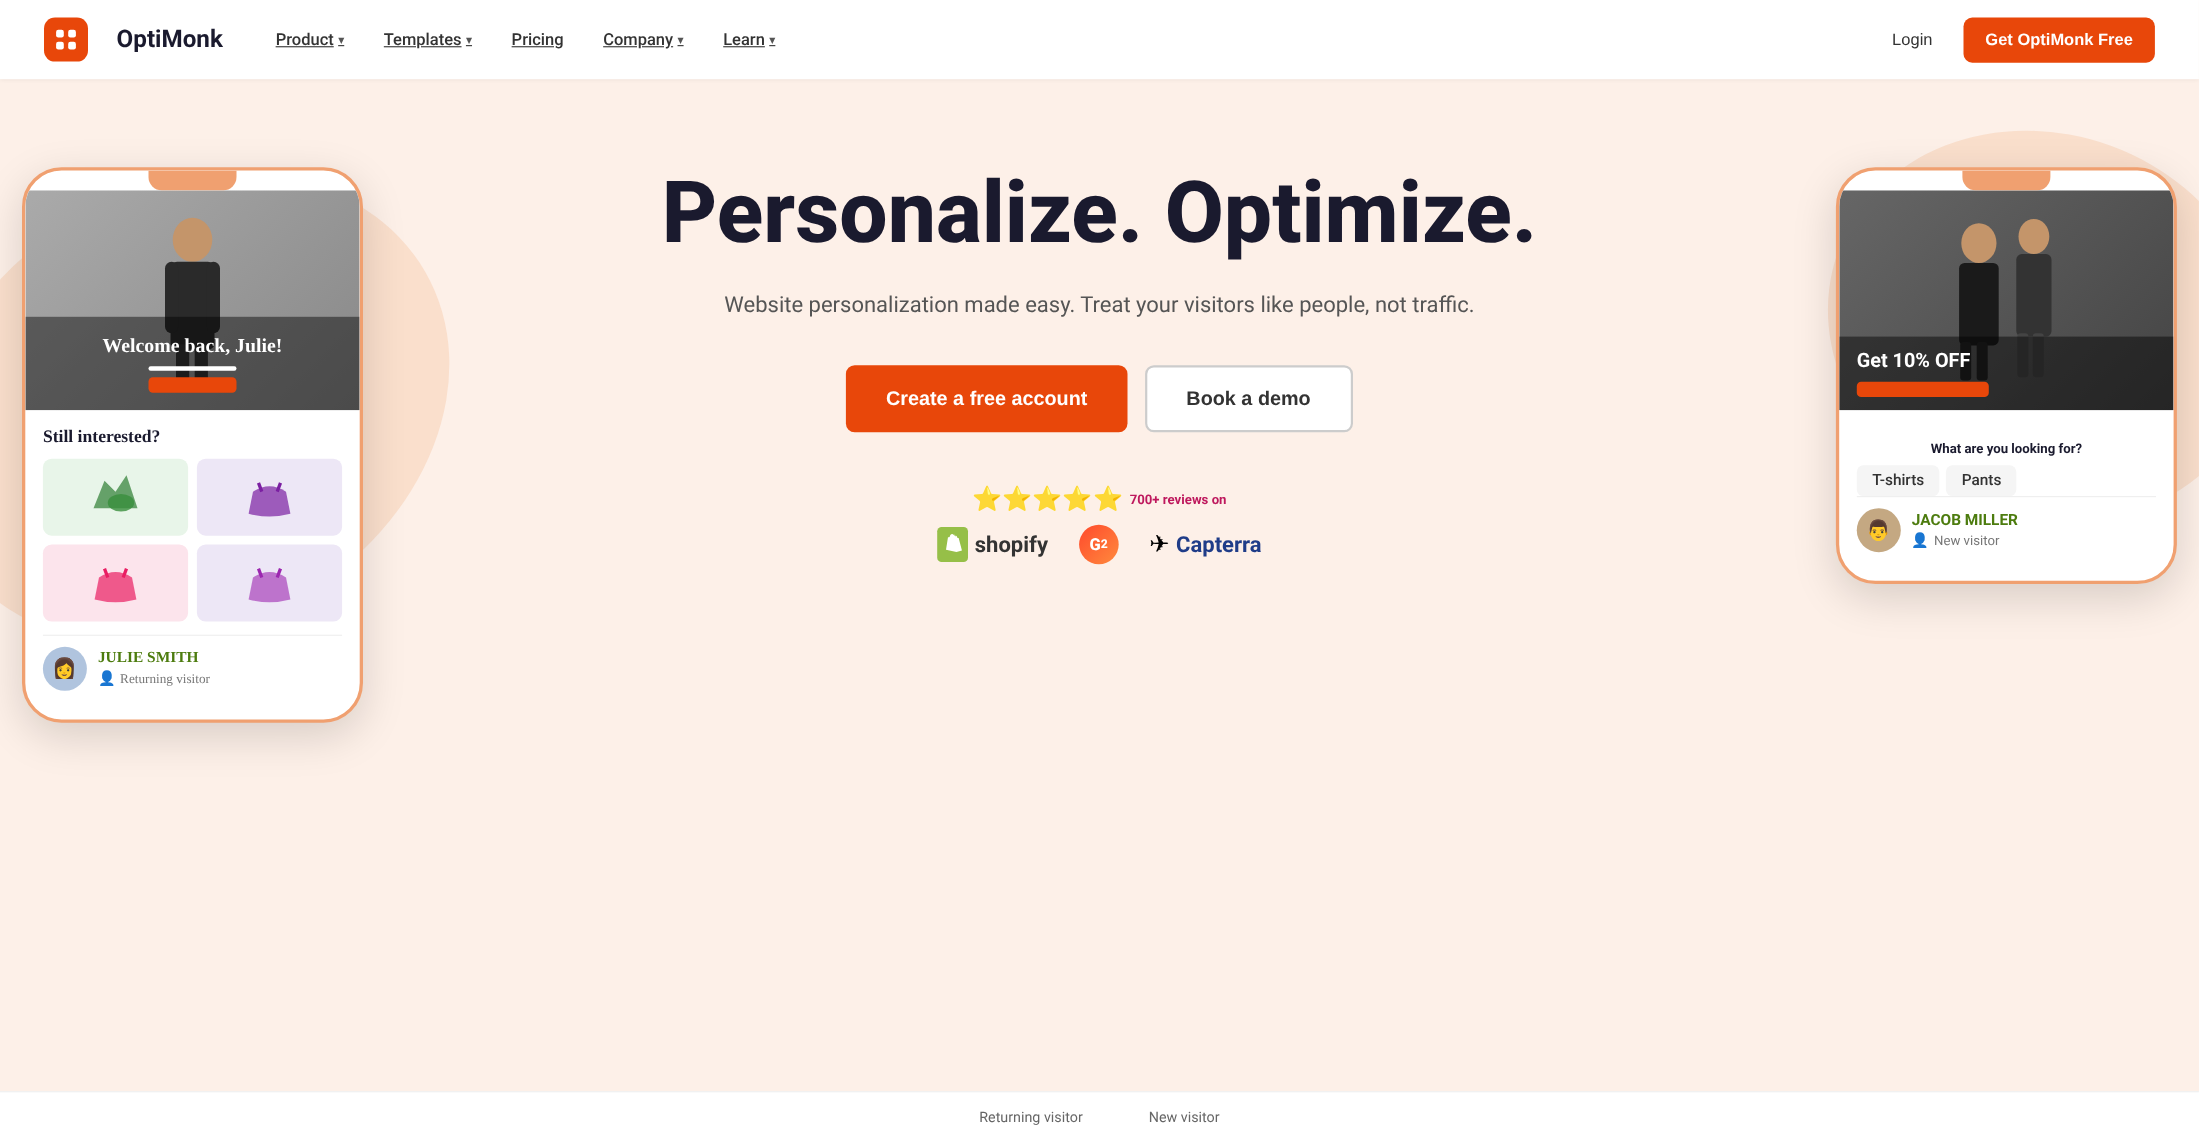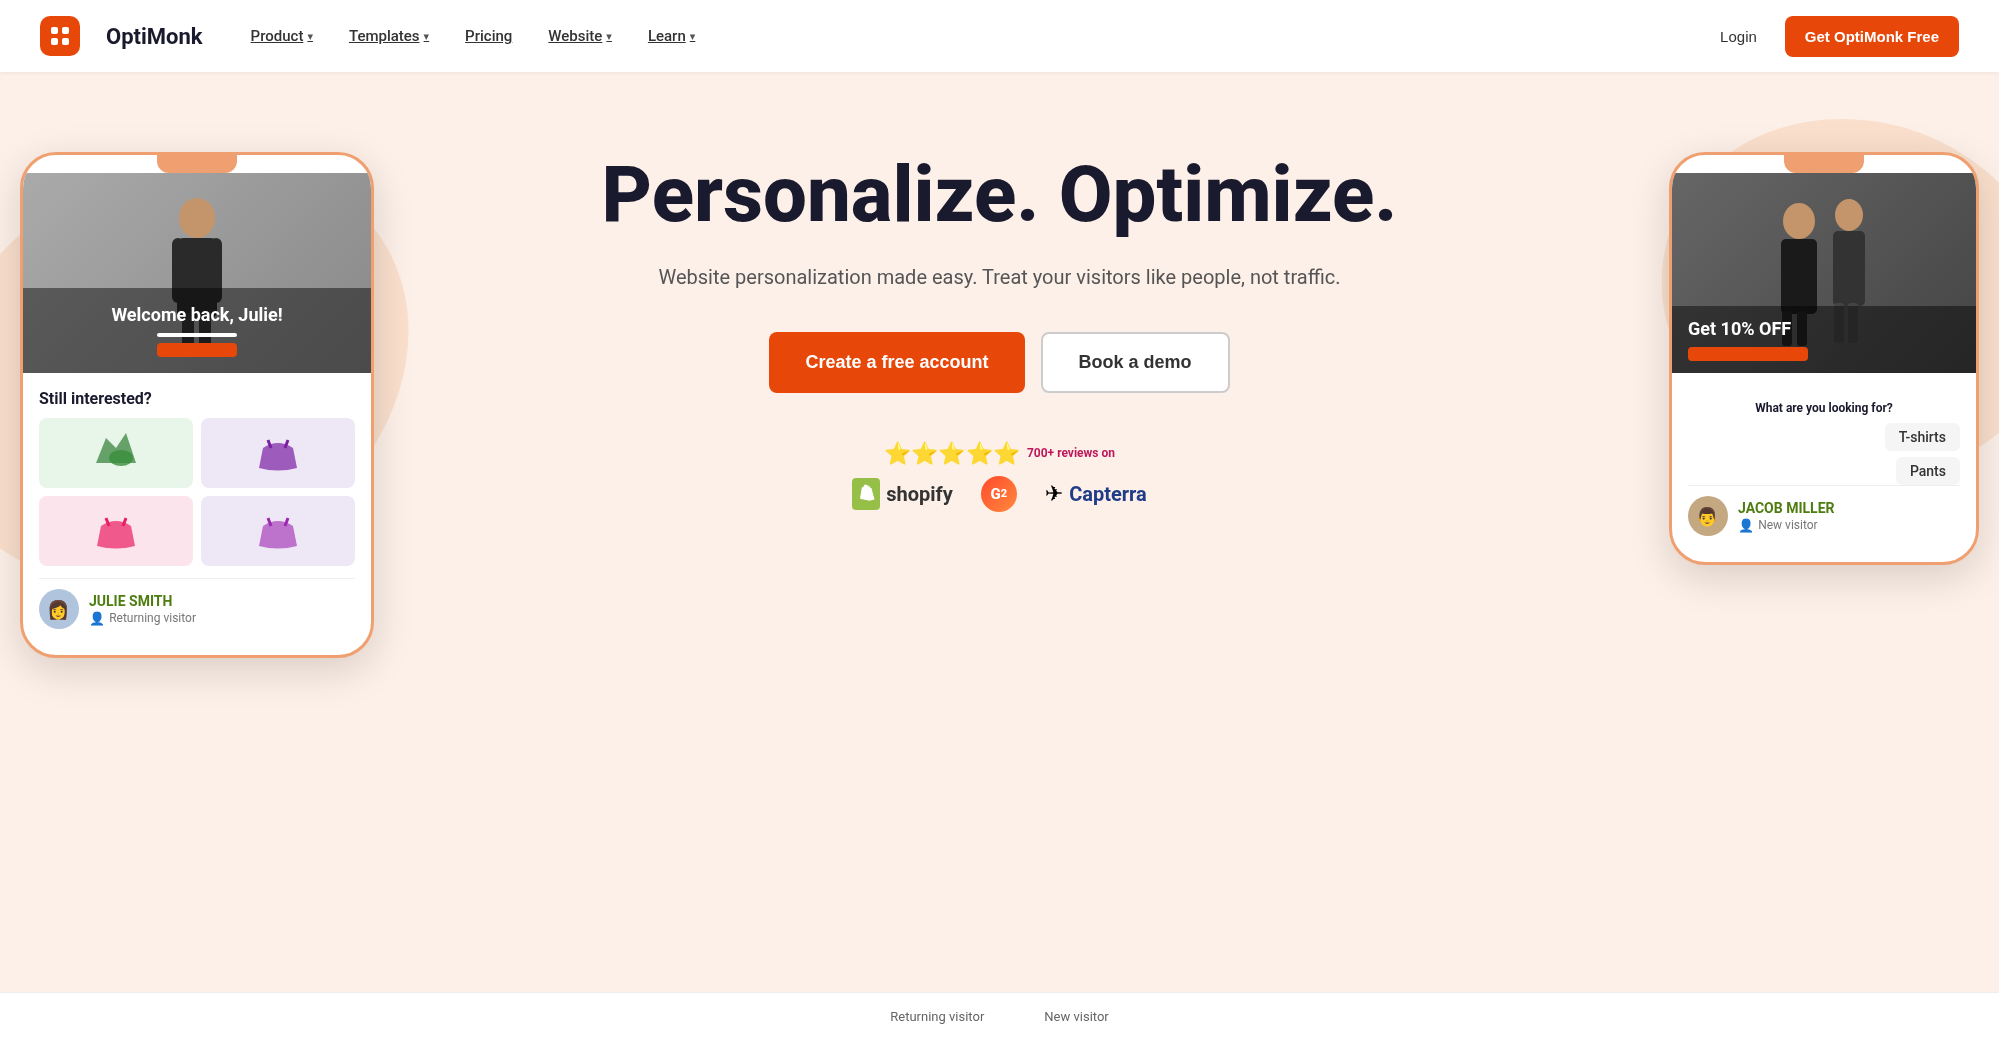--- a/index.html
+++ b/index.html
@@ -168,22 +168,23 @@
     
     .capterra-logo {
       display: flex; align-items: center; gap: 6px;
     }
     .capterra-text { font-size: 20px; font-weight: 700; color: #1f3c88; }
 
     
     .phone-left {
       position: absolute;
       left: 20px; top: 80px;
-      width: 354px;
+      width: 310px;
       z-index: 3;
+      font-family: Liberation Serif, serif;
     }
     .phone-right {
       position: absolute;
       right: 20px; top: 80px;
       width: 310px;
       z-index: 3;
     }
 
     .phone-frame {
       background: #fff;
@@ -273,21 +274,21 @@
       display: block;
       width: 120px; height: 14px;
       background: #e8470a; border-radius: 4px;
       margin: 8px 0 0;
     }
     .what-looking {
       font-size: 12px; font-weight: 700; color: #1a1a2e;
       margin: 12px 0 8px; text-align: center;
     }
     .tag-list {
-      display: flex; flex-direction: column; align-items: flex-end; gap: 6px;
+      display: flex; align-items: flex-end; gap: 6px;
     }
     .tag-chip {
       background: #f5f5f5;
       border-radius: 6px; padding: 6px 14px;
       font-size: 14px; color: #333; font-weight: 500;
     }
 
     
     .footer-bar {
       position: fixed; bottom: 0; left: 0; right: 0;
@@ -334,21 +335,21 @@
       <span class="nav-chevron">▾</span>
     </div>
     <div class="nav-item">
       <span>Templates</span>
       <span class="nav-chevron">▾</span>
     </div>
     <div class="nav-item">
       <span>Pricing</span>
     </div>
     <div class="nav-item">
-      <span>Website</span>
+      <span>Company</span>
       <span class="nav-chevron">▾</span>
     </div>
     <div class="nav-item">
       <span>Learn</span>
       <span class="nav-chevron">▾</span>
     </div>
   </div>
 
   <div class="nav-right">
     <button class="login-btn">Login</button>

